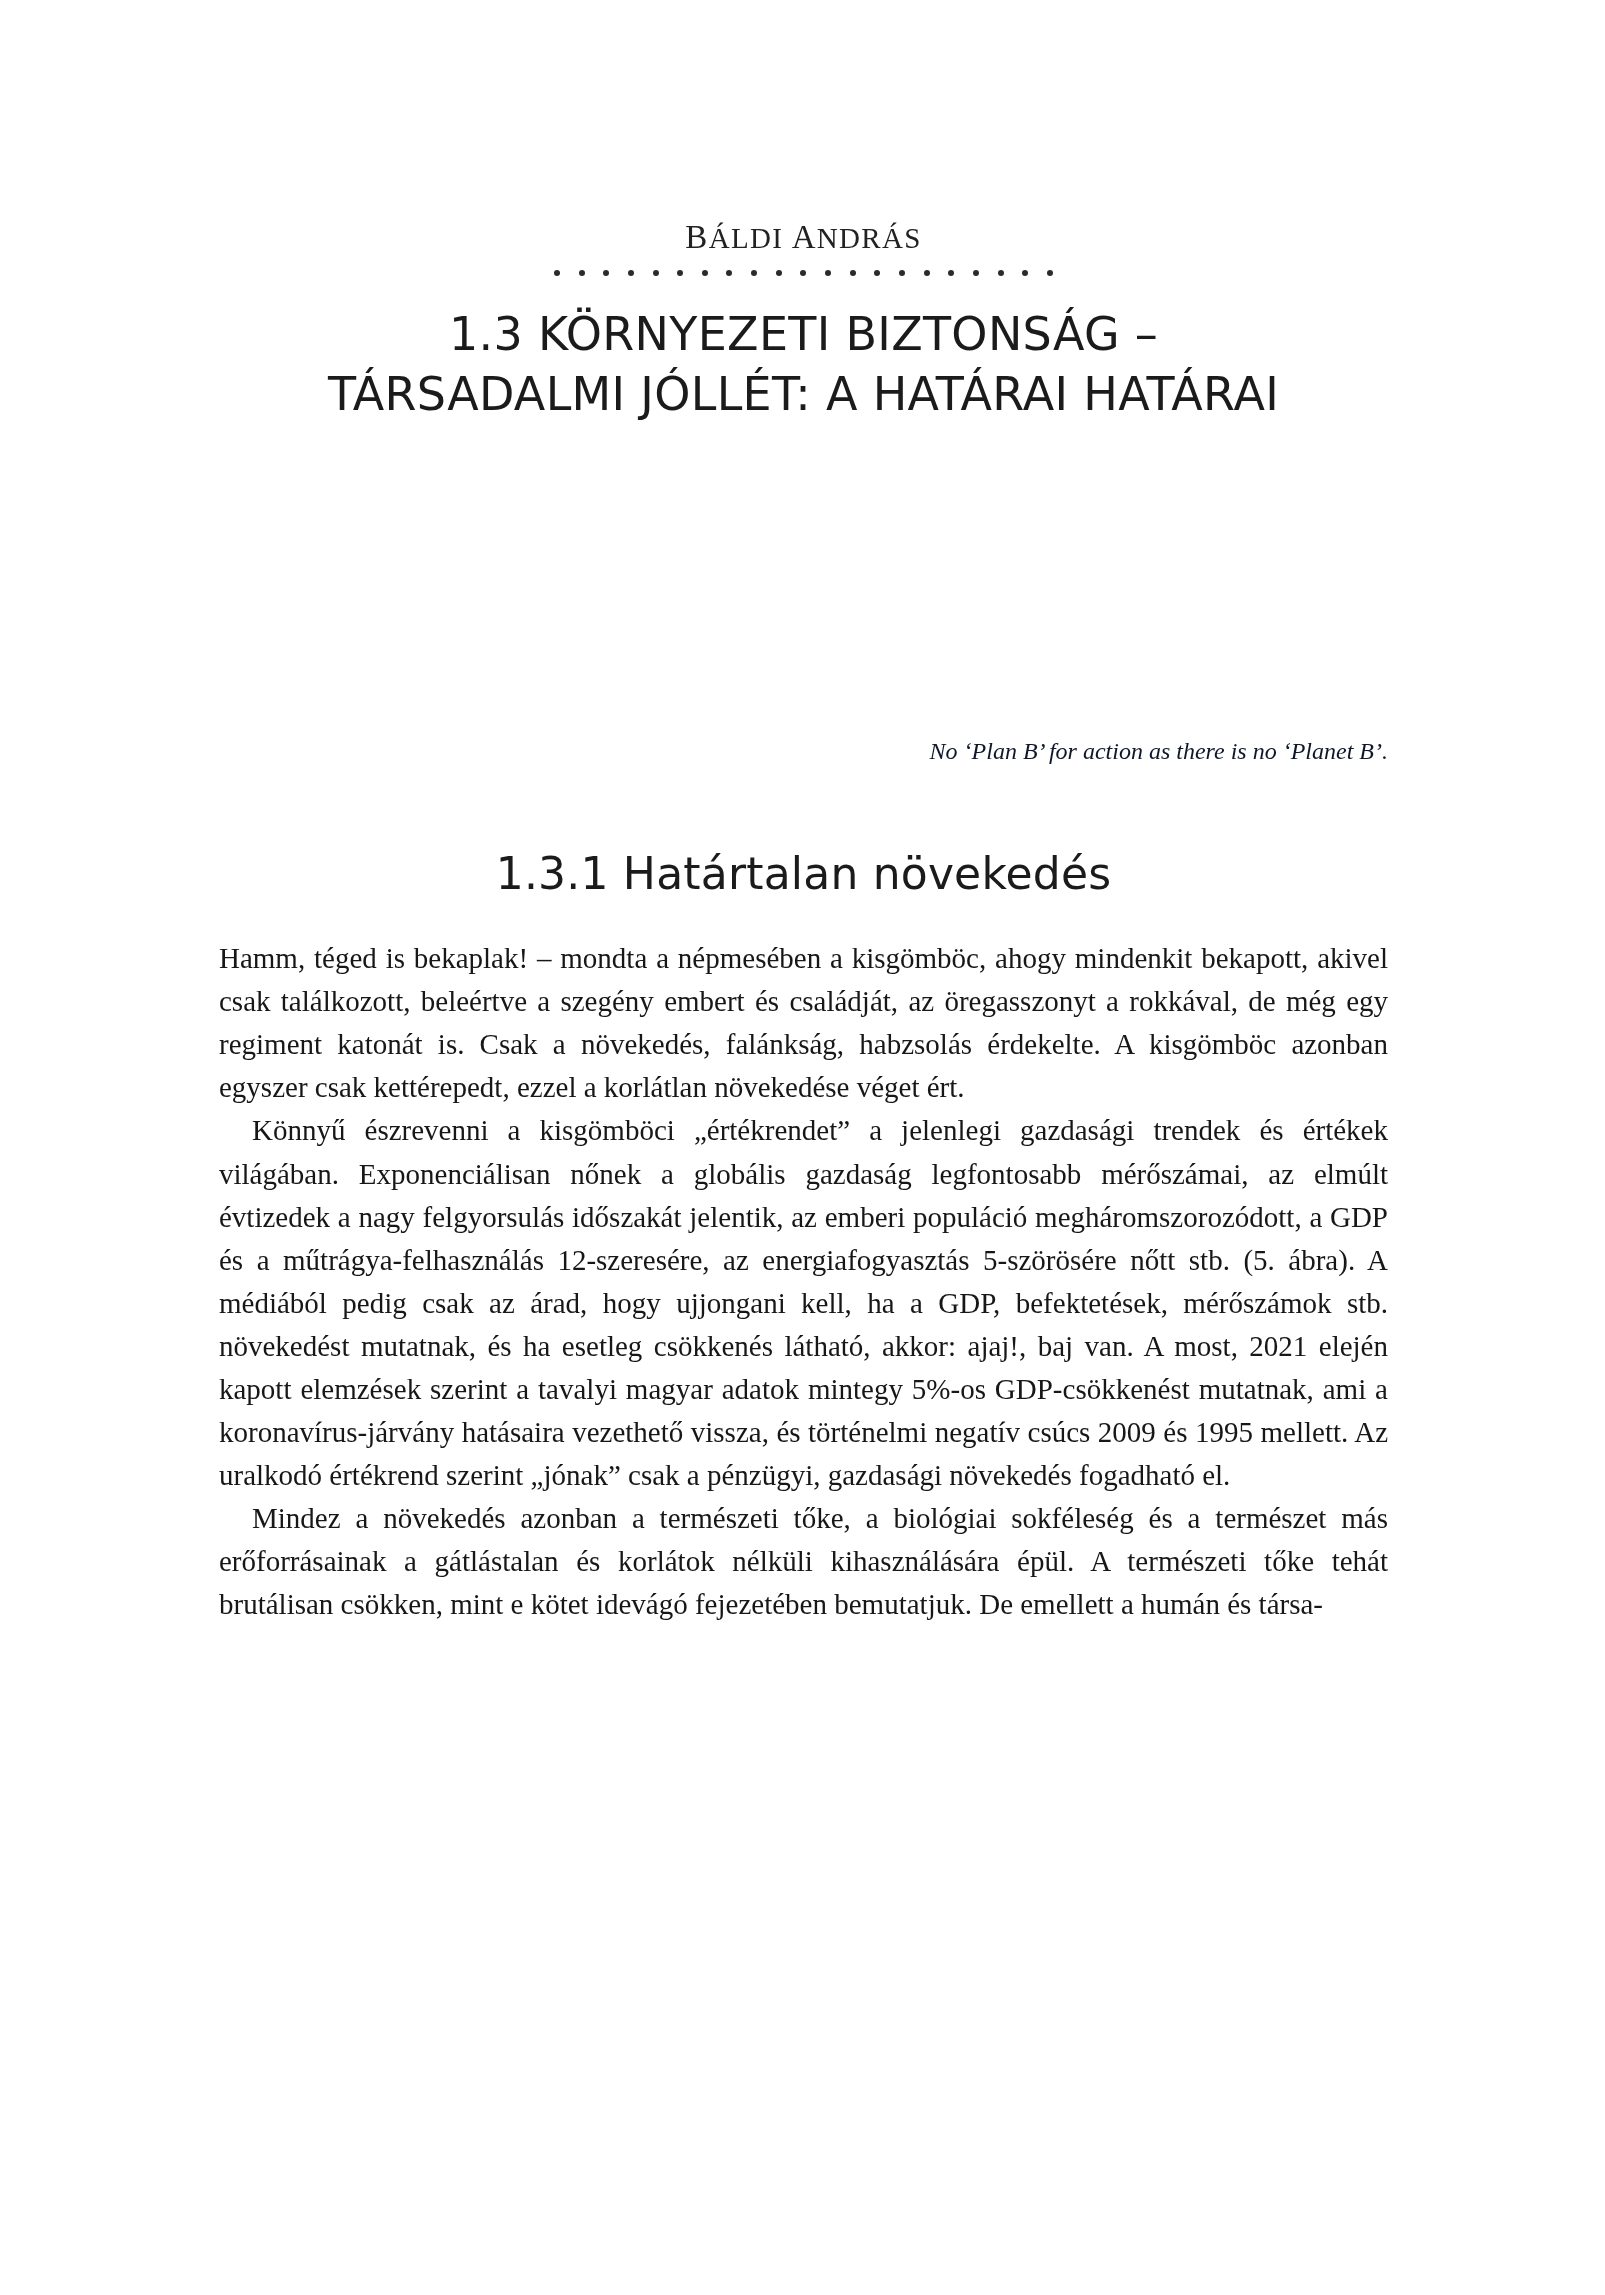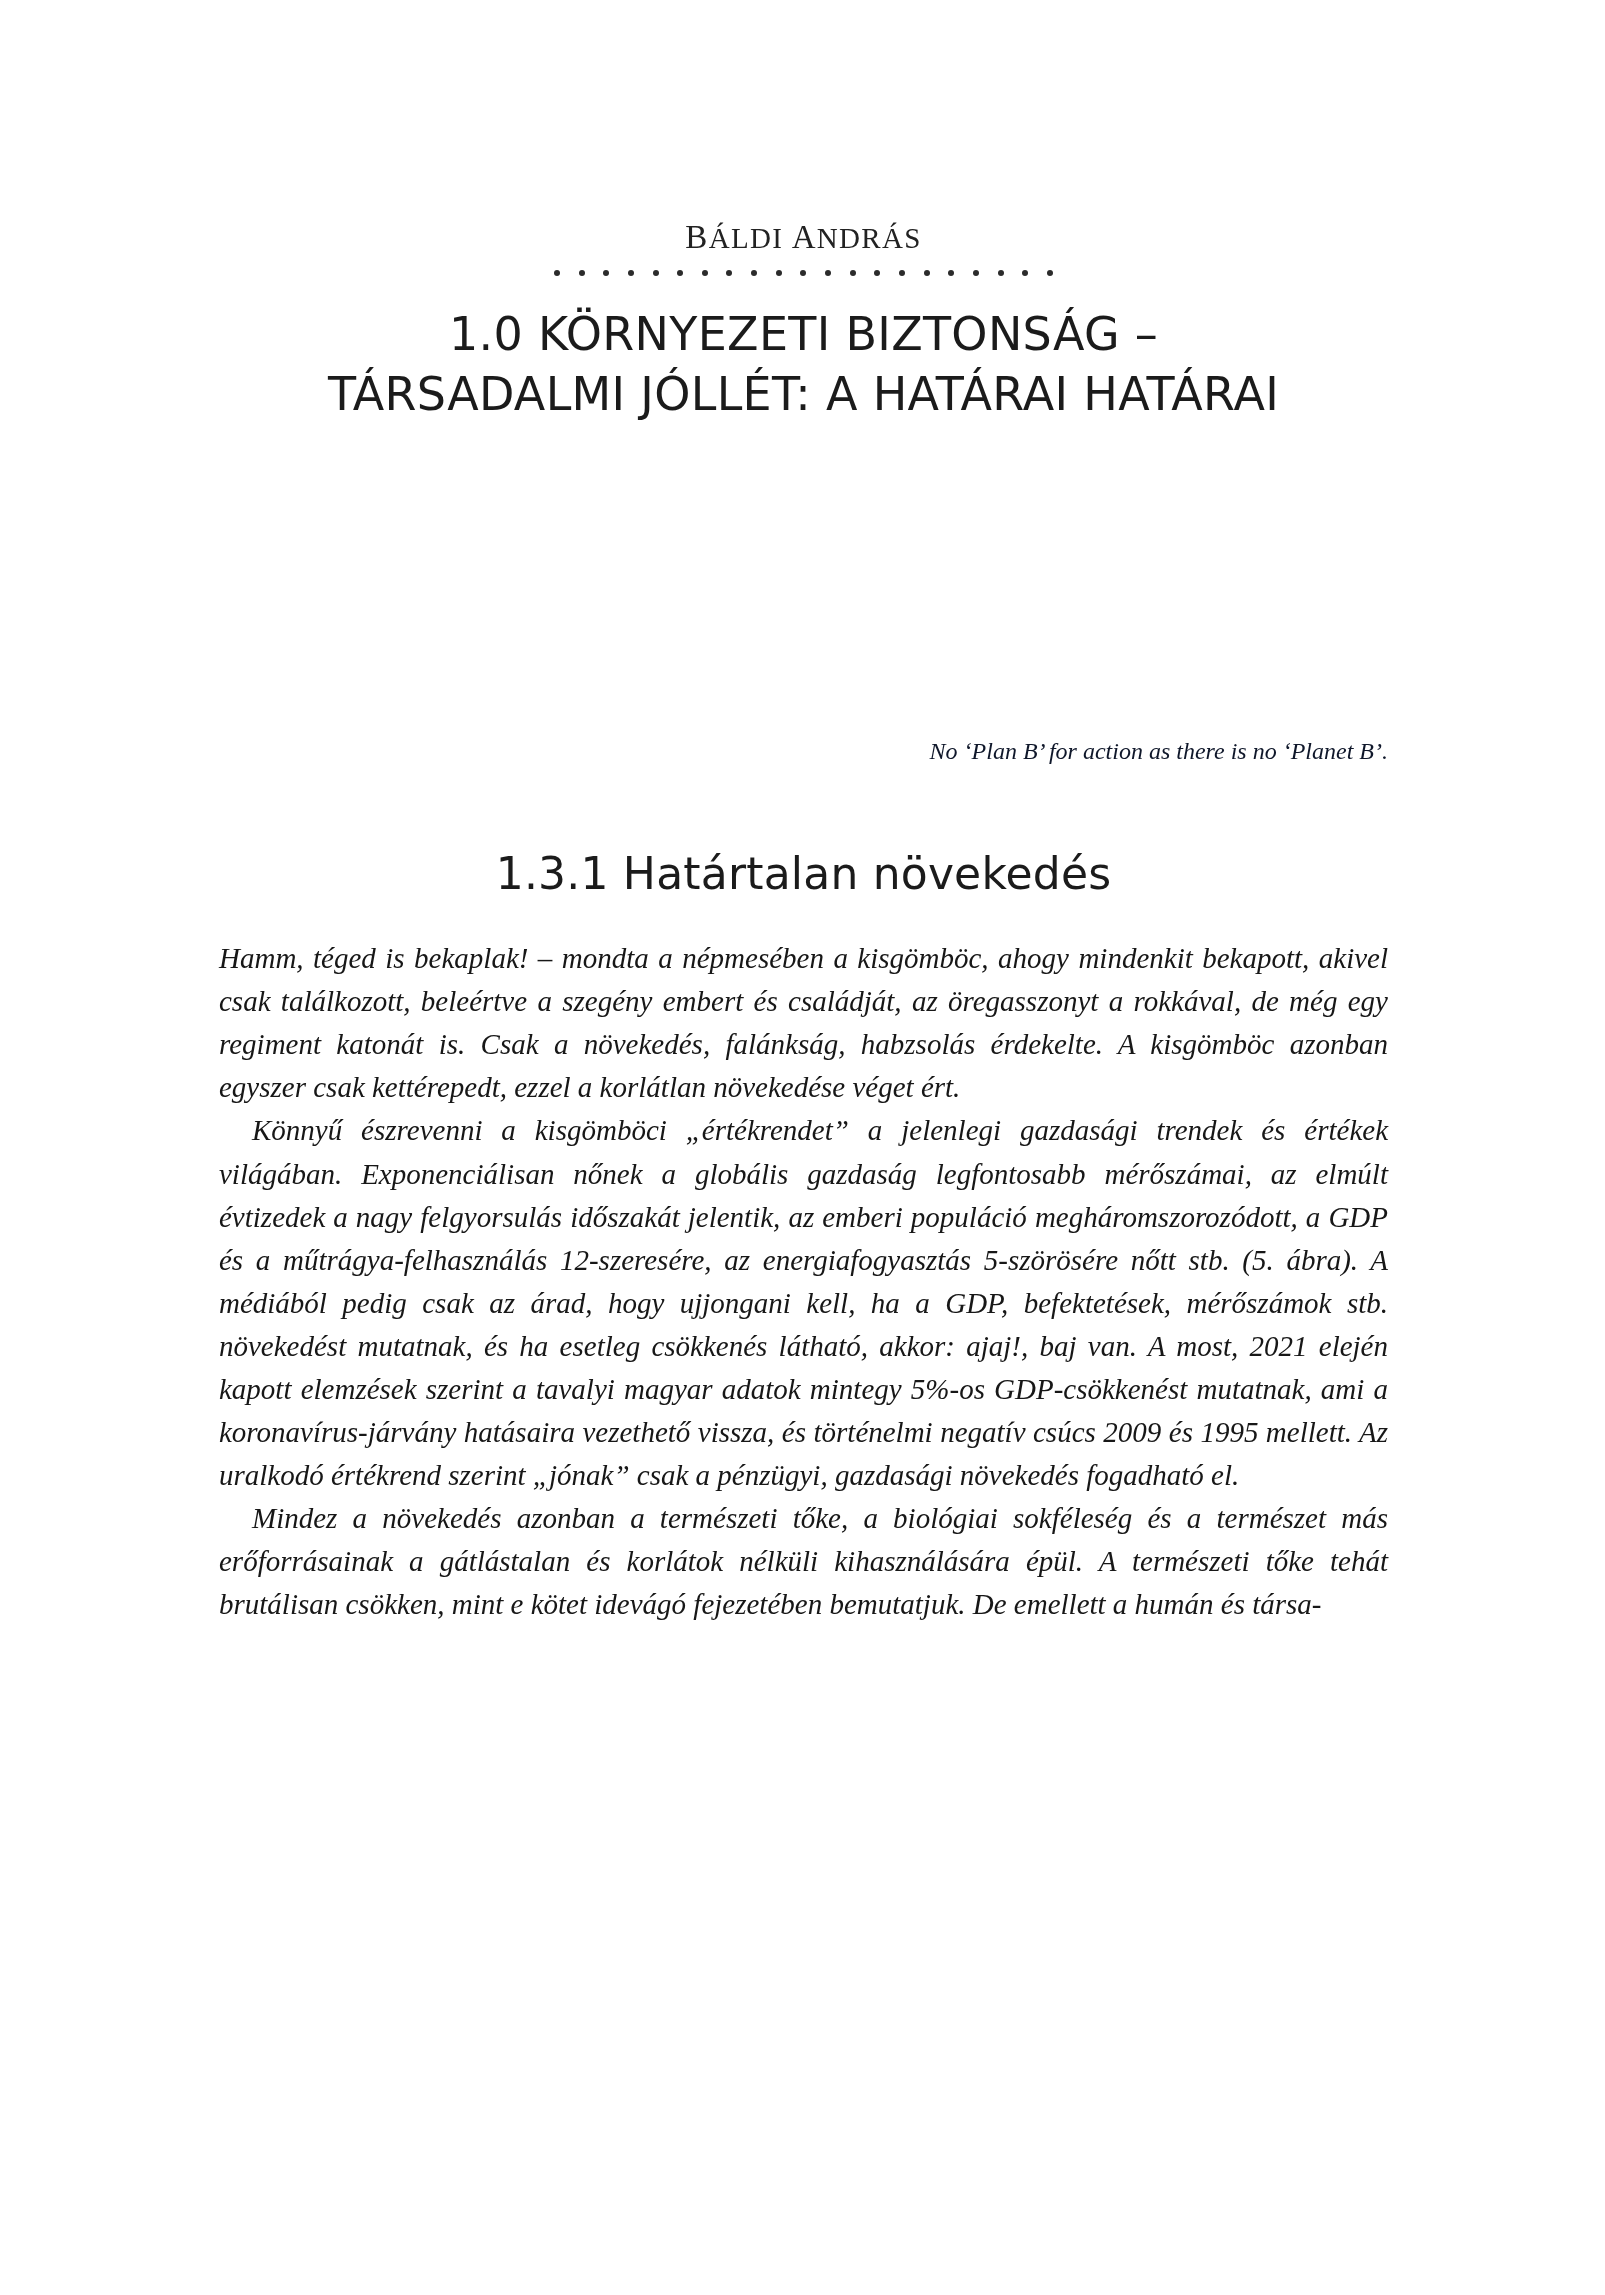--- a/index.html
+++ b/index.html
@@ -109,21 +109,20 @@
     margin-top: 38px;
     font-size: 29px;
     line-height: 1.485;
     text-align: justify;
     color: #171717;
     hyphens: manual;
   }
   .body-text p {
     margin: 0;
     text-indent: 0;
-    font-style: italic;
   }
   .body-text p + p {
     text-indent: 33px;
   }
 
   
   .folio {
     position: absolute;
     left: 0;
     right: 0;
@@ -162,21 +161,21 @@
       <span class="dot"></span>
       <span class="dot"></span>
       <span class="dot"></span>
       <span class="dot"></span>
       <span class="dot"></span>
       <span class="dot"></span>
       <span class="dot"></span>
     </div>
 
     <h1 class="chapter-title">
-      <span class="line1">1.0 KÖRNYEZETI BIZTONSÁG –</span>
+      <span class="line1">1.3 KÖRNYEZETI BIZTONSÁG –</span>
       <span class="line2">TÁRSADALMI JÓLLÉT: A HATÁRAI HATÁRAI</span>
     </h1>
 
     <div class="epigraph">
       <span class="quote">No ‘Plan B’ for action as there is no ‘Planet B’.</span>
     </div>
 
     <h2 class="section-heading">1.3.1 Határtalan növekedés</h2>
 
     <div class="body-text">

